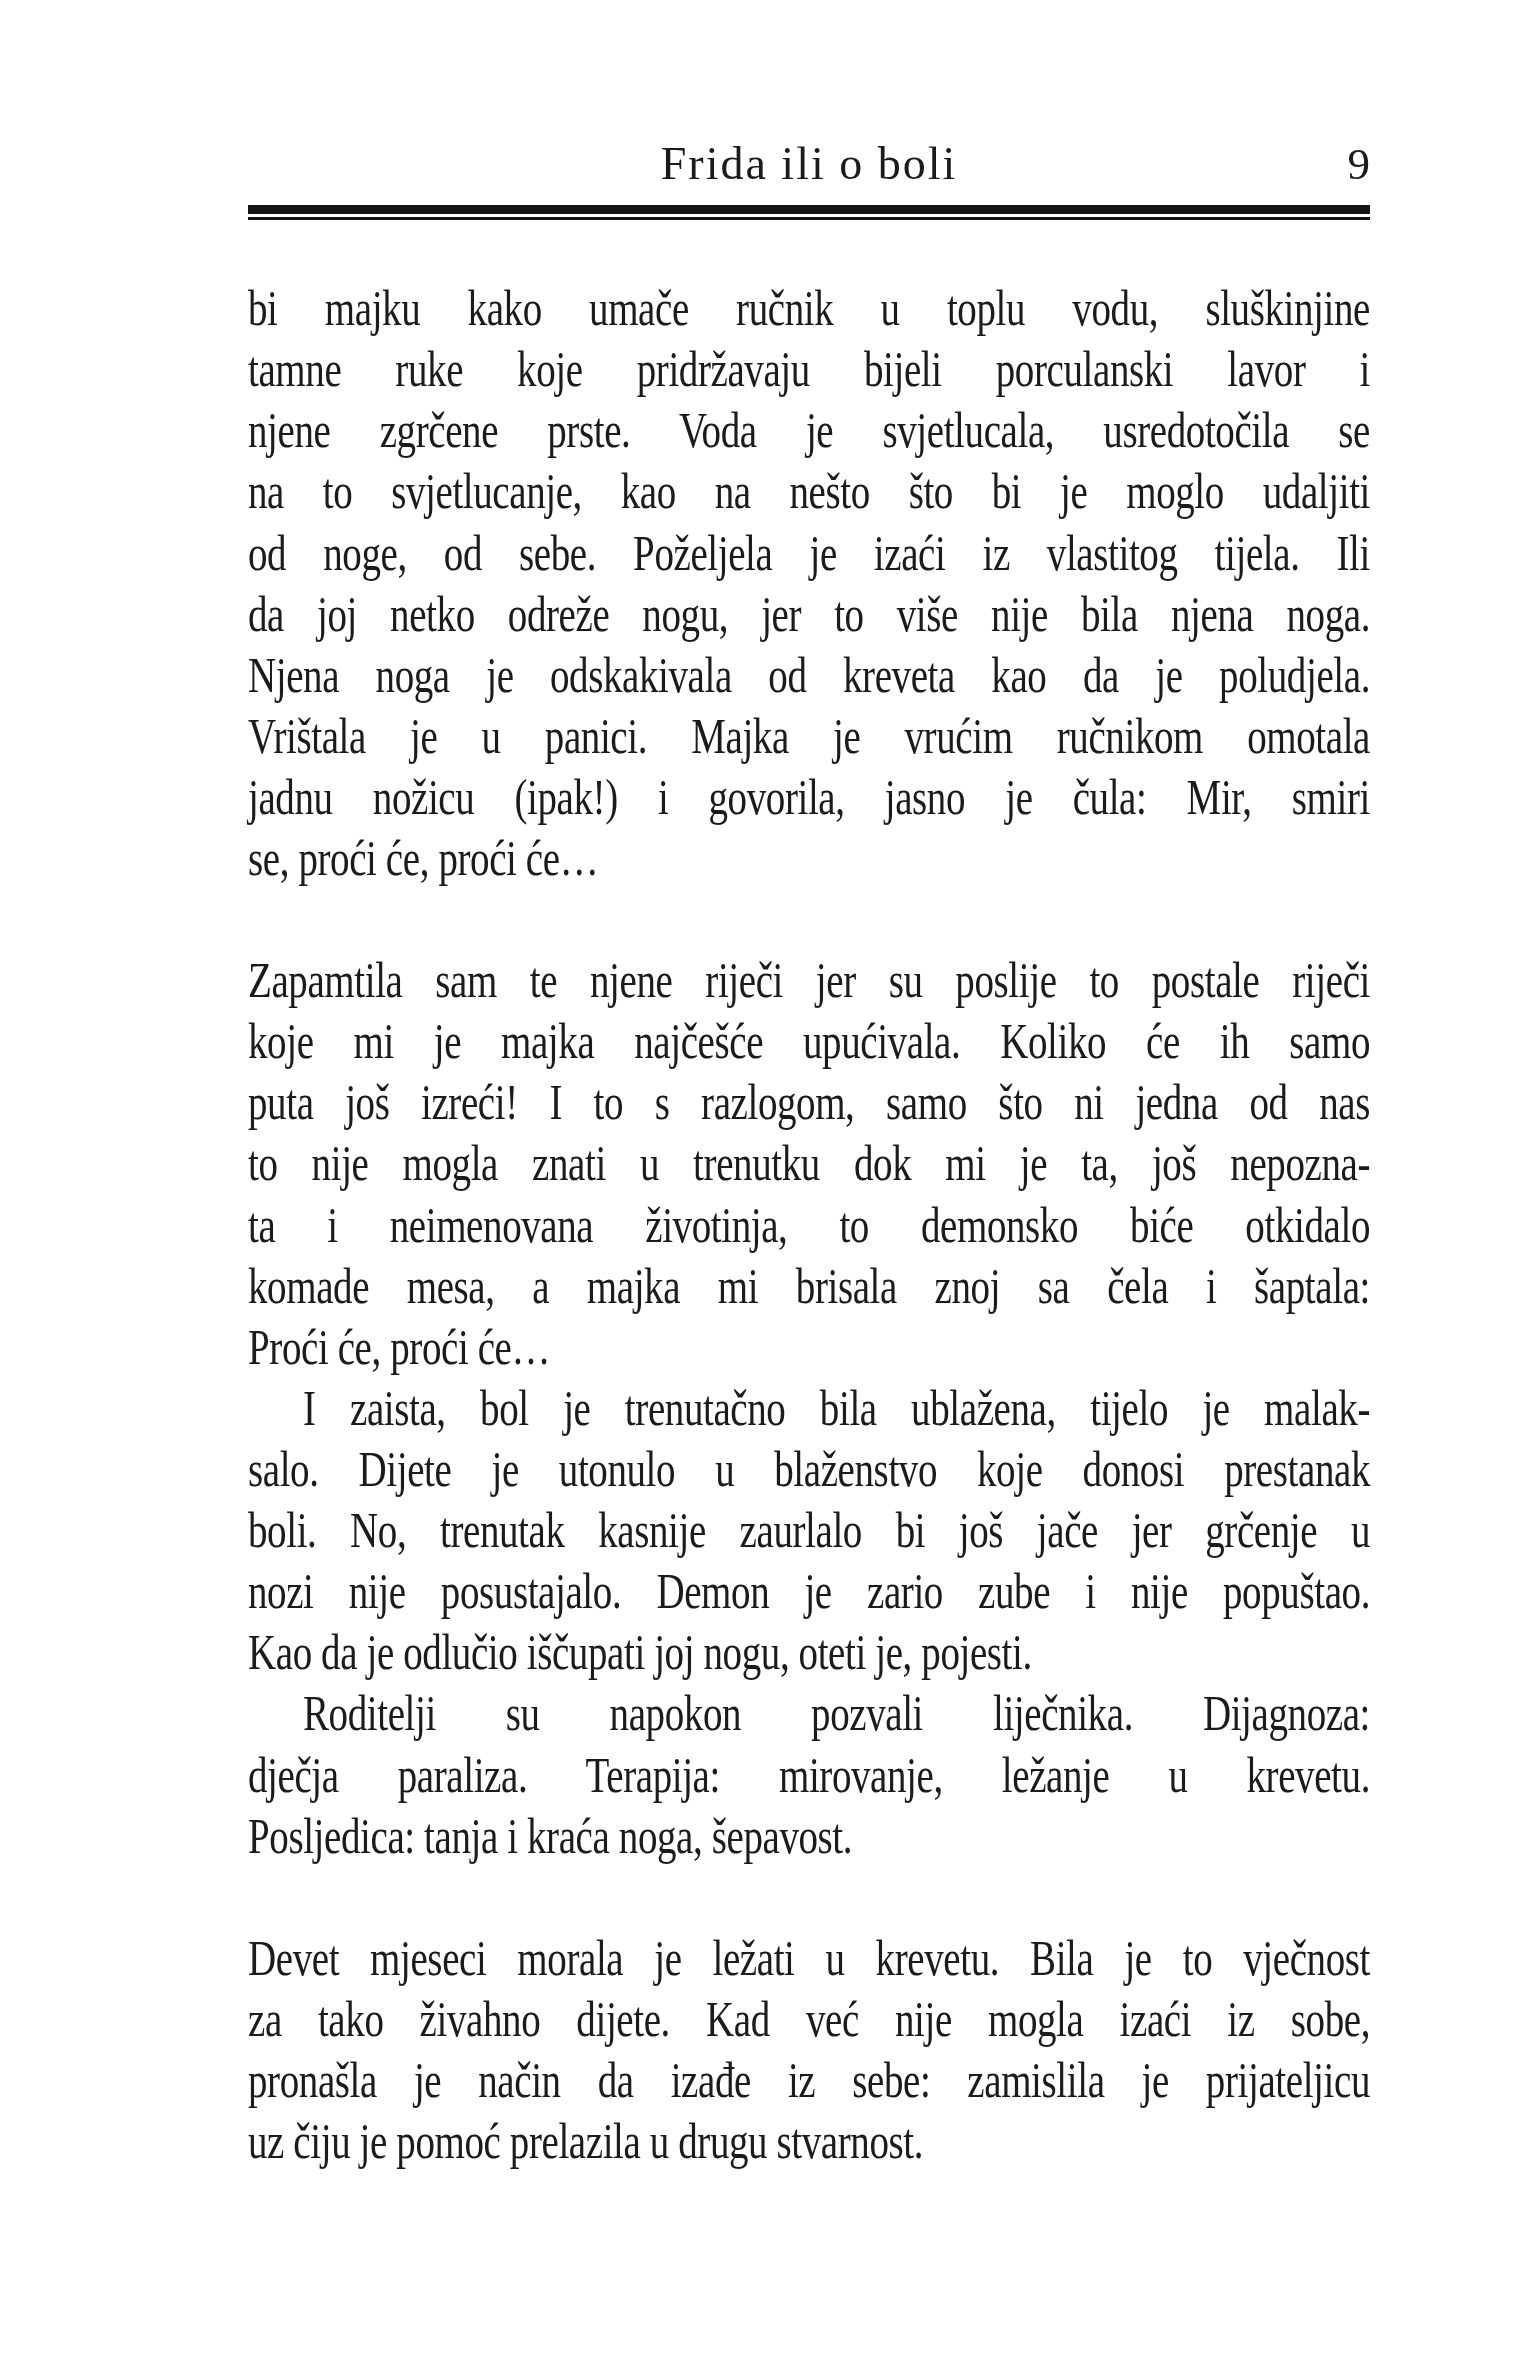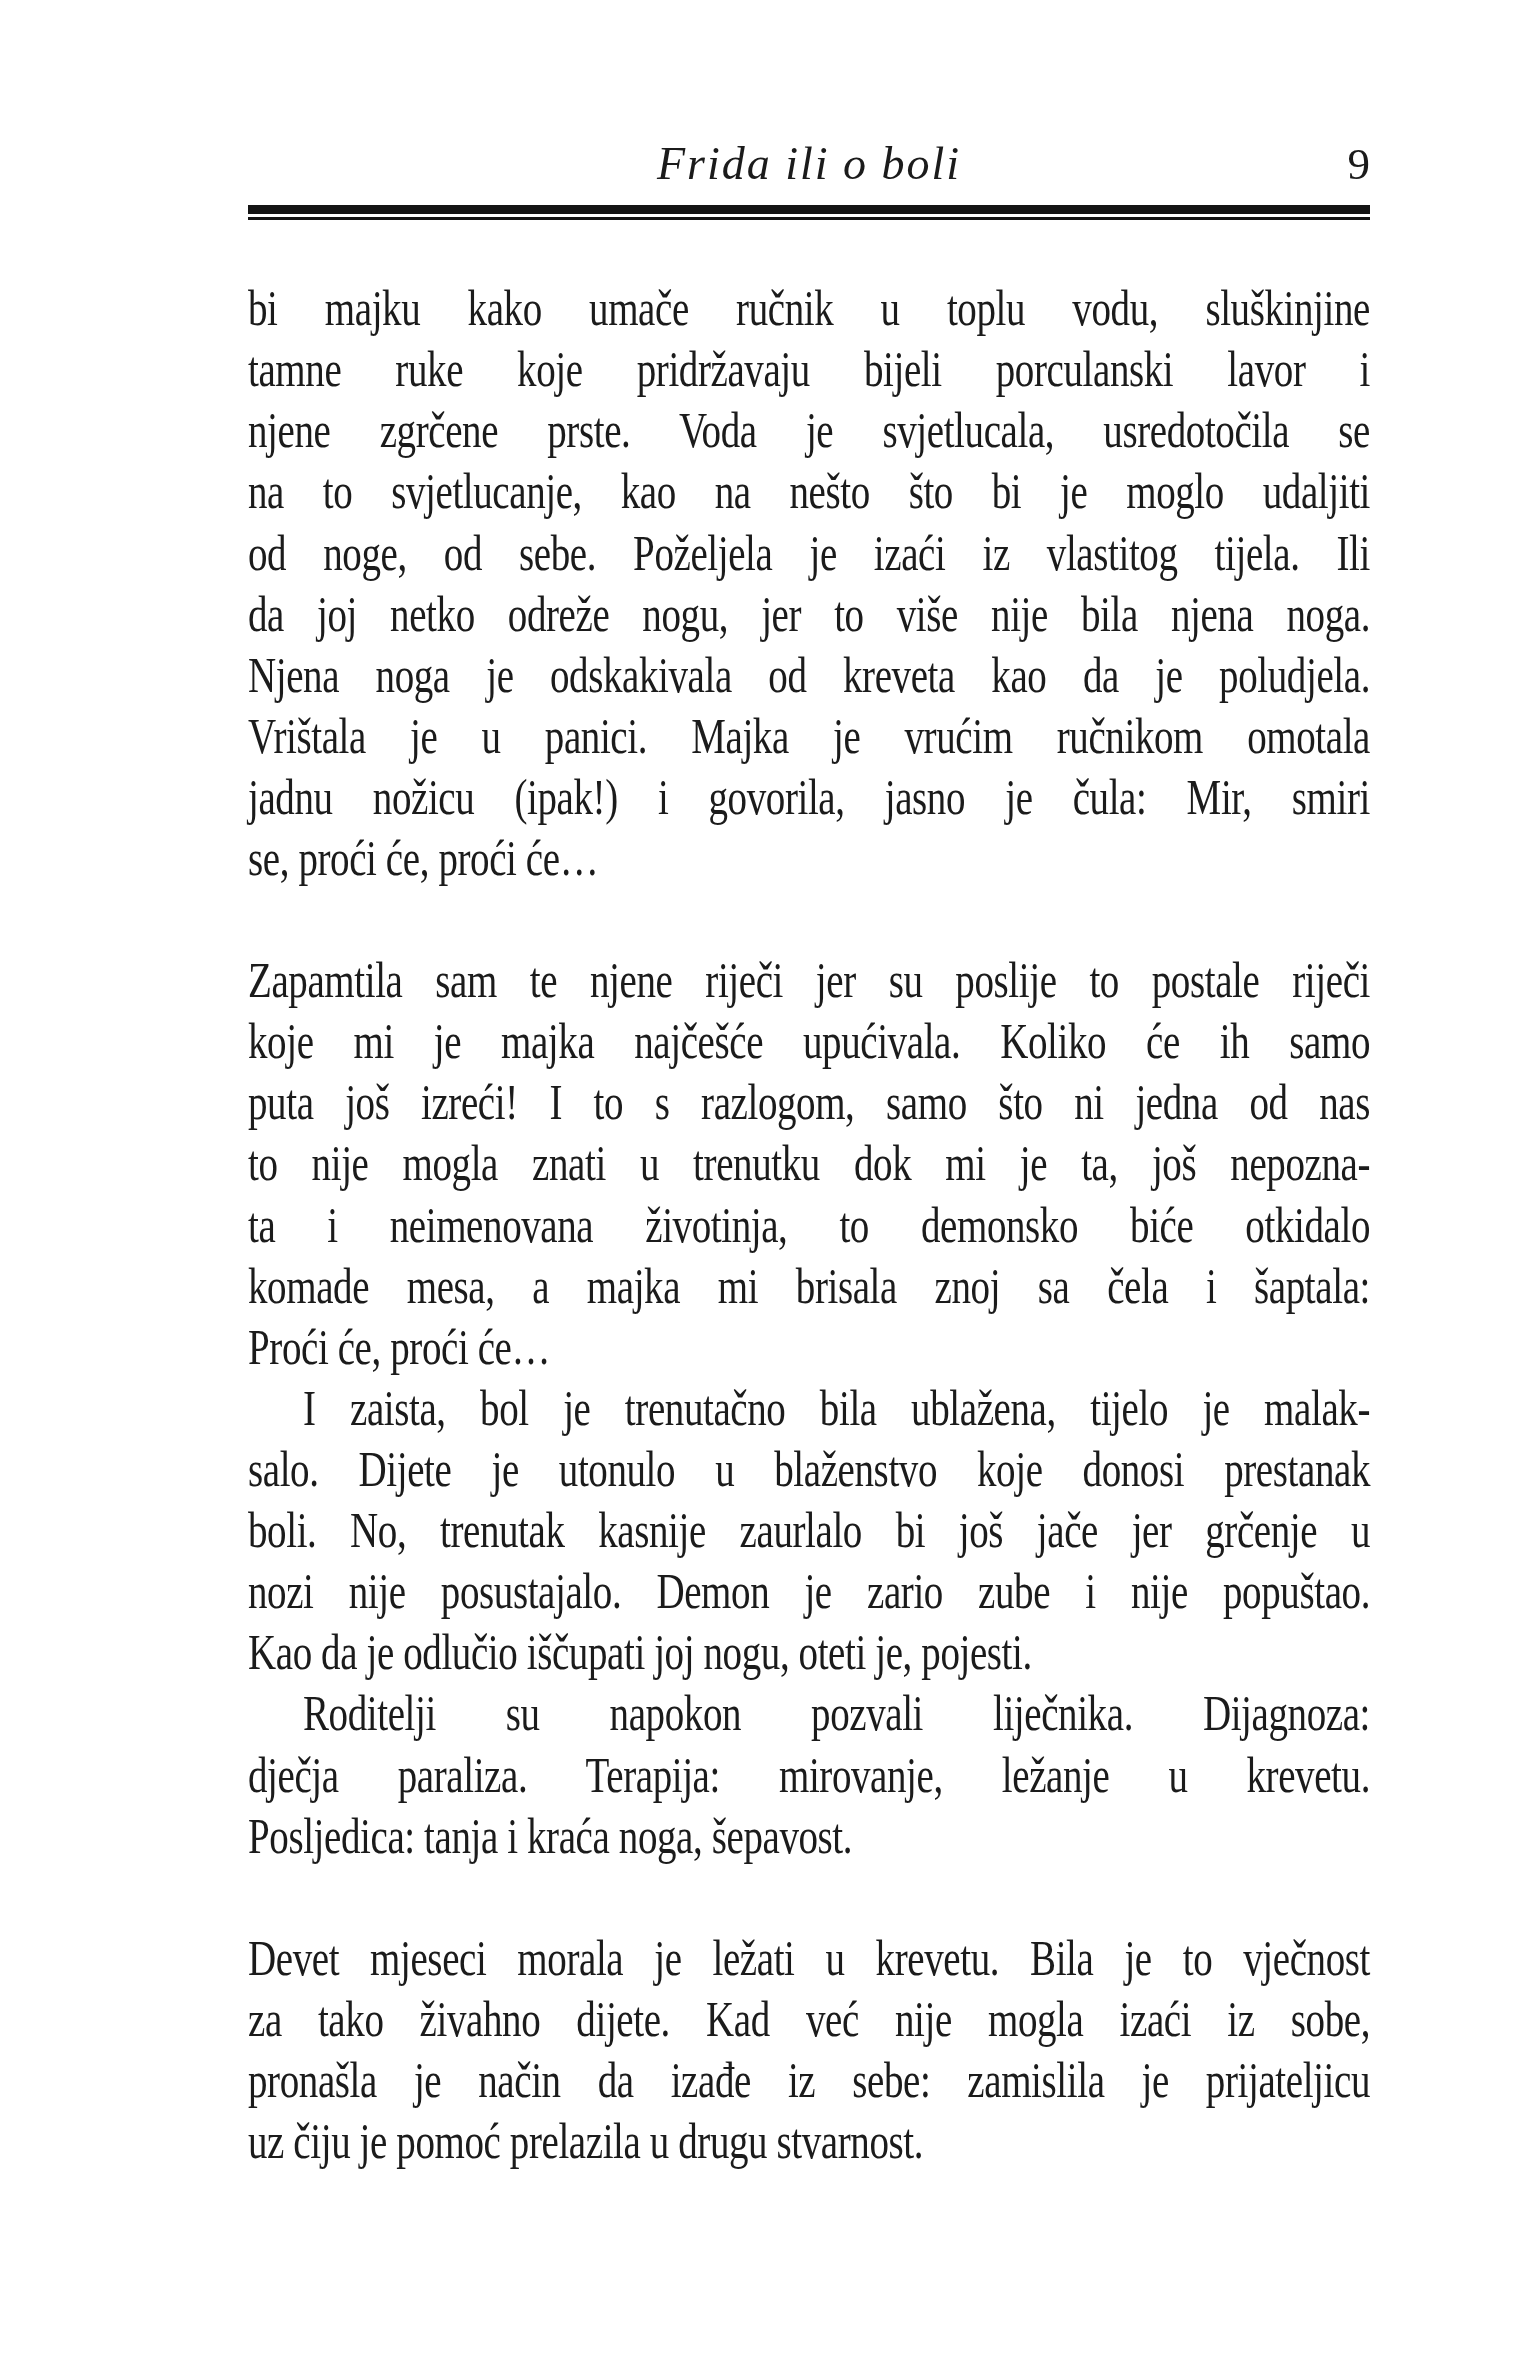--- a/index.html
+++ b/index.html
@@ -24,21 +24,20 @@
     top: 134px;
     width: 1122px;
     height: 60px;
   }
   .header-title {
     position: absolute;
     left: 0;
     right: 0;
     top: 0;
     text-align: center;
-    font-style: italic;
     font-size: 46px;
     line-height: 60px;
     letter-spacing: 2px;
     white-space: nowrap;
   }
   .page-number {
     position: absolute;
     right: 0;
     top: 0;
     font-size: 45px;

